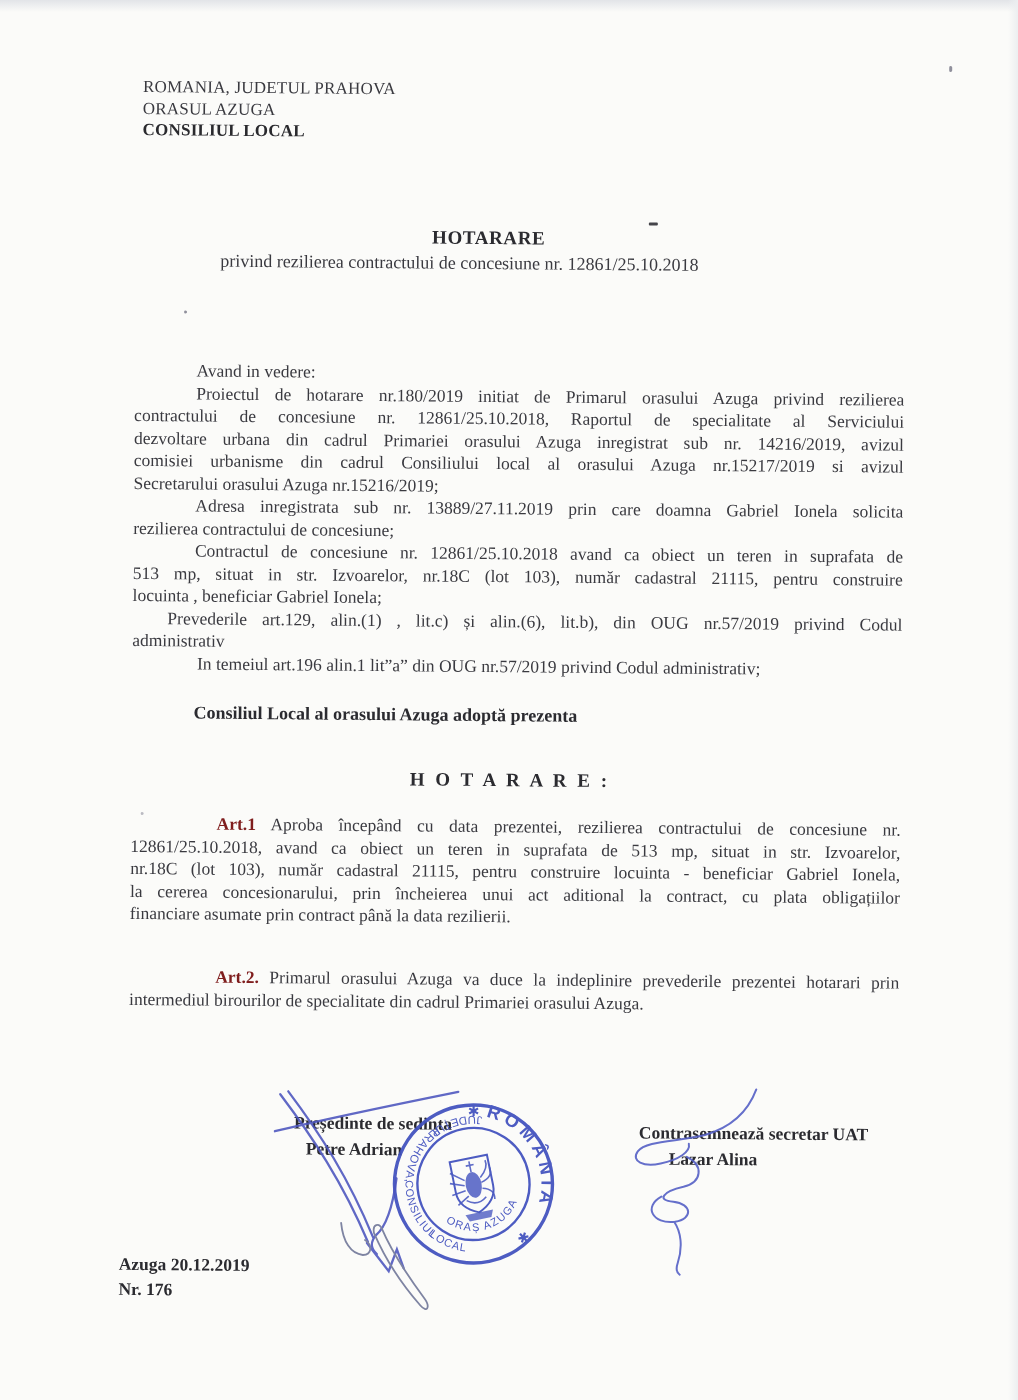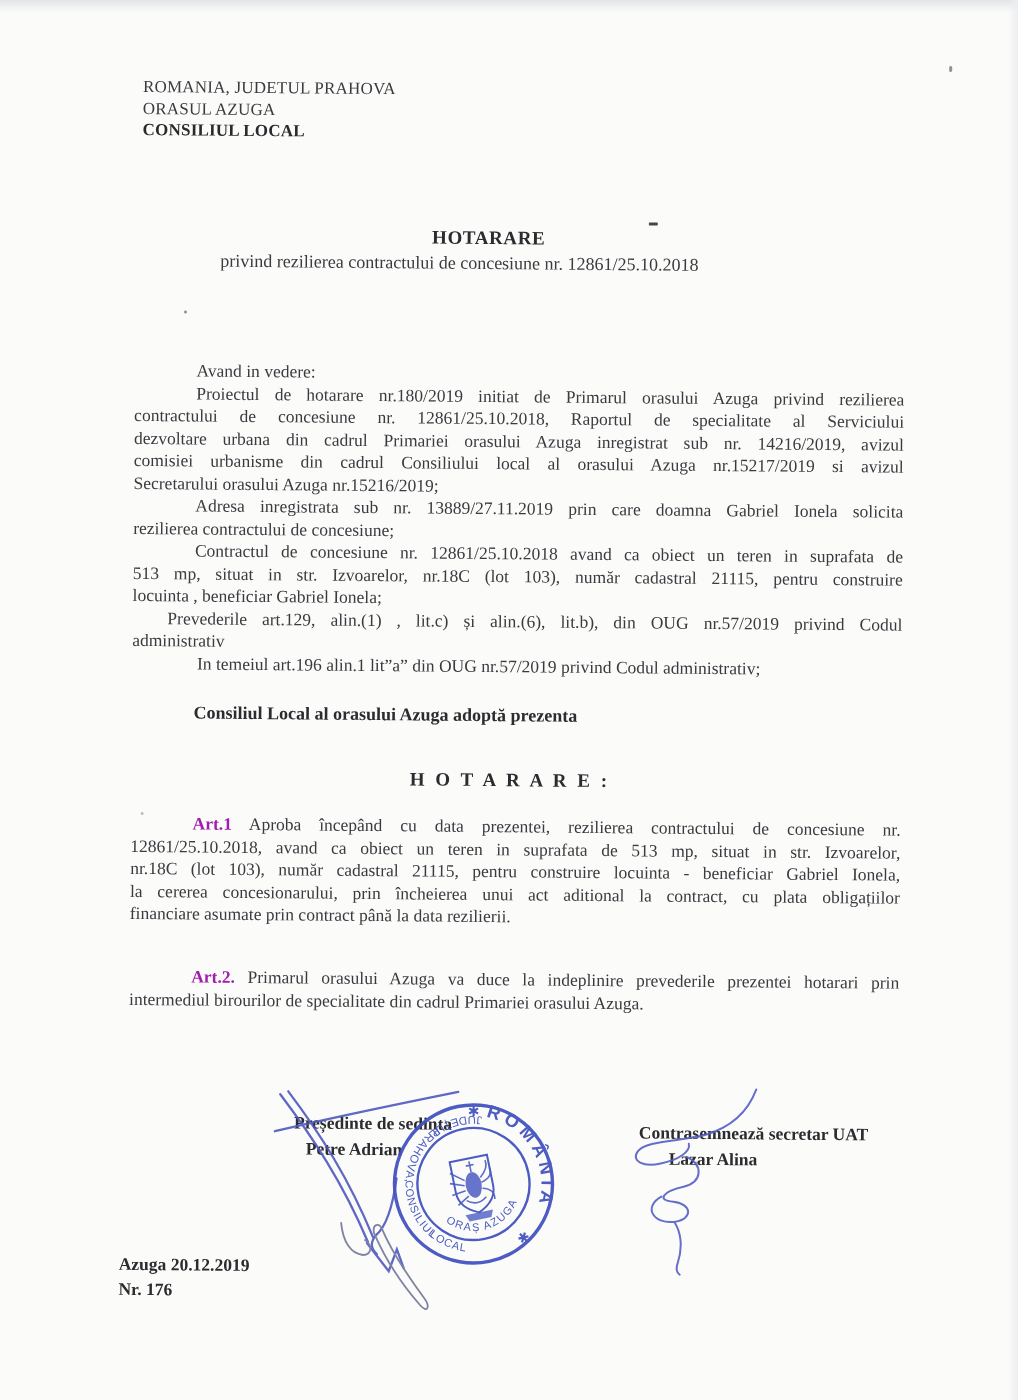--- a/index.html
+++ b/index.html
@@ -18,21 +18,21 @@
   .abs{position:absolute;}
   .header{left:143px;top:76px;font-size:17px;line-height:21.5px;letter-spacing:.2px;}
   .header .b3{font-weight:bold;color:#2a2a2e;}
   .titleblock{left:0;top:224px;width:1018px;text-align:center;}
   .title-main{font-weight:bold;font-size:19px;letter-spacing:.6px;color:#2b2b30;padding-right:38px;}
   .title-sub{font-size:18px;margin-top:4px;padding-right:96px;}
   .dash{left:650px;top:218px;width:9px;height:3px;background:#45454b;border-radius:1px;}
   .bodytext{left:137px;width:770px;}
   .line{font-size:17.5px;line-height:22.5px;color:#3a3a40;}
   .line.just{text-align:justify;text-align-last:justify;}
-  .line b{color:#a21caf;}
+  .line b{color:#7f1d1d;margin-left:24px;}
   .adopt{left:137px;top:702px;width:770px;font-weight:bold;font-size:18px;color:#2b2b30;padding-left:62px;box-sizing:border-box;}
   .dheading{left:137px;top:766px;width:770px;text-align:center;font-weight:bold;
     font-size:19px;letter-spacing:3px;color:#2b2b30;padding-right:12px;box-sizing:border-box;}
   .sig{font-weight:bold;font-size:17.5px;line-height:26px;color:#2b2b30;}
   .sig-left{left:303px;top:1108px;}
   .sig-left .l2{padding-left:12px;}
   .sig-right{left:648px;top:1115px;}
   .sig-right .l2{padding-left:30px;}
   .footer{left:129px;top:1252px;font-weight:bold;font-size:17.5px;line-height:25px;color:#2b2b30;}
   .stamp{left:398px;top:1096px;width:170px;height:170px;transform:rotate(-12deg);opacity:.93;}

